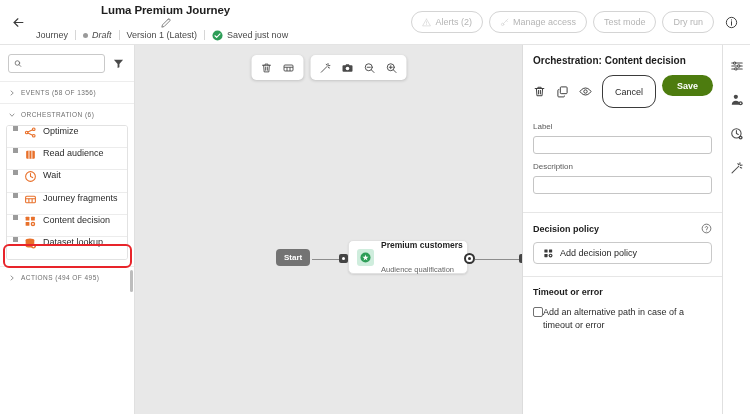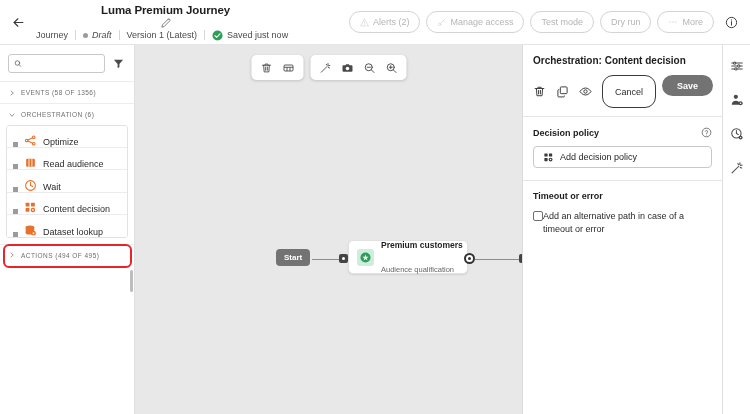--- a/index.html
+++ b/index.html
@@ -74,21 +74,21 @@
     display: flex; align-items: center; gap: 5px;
     padding: 7px 8px; font-size: 6.5px; letter-spacing: .45px;
     color: #6e6e6e; border-top: 1px solid #ededed; cursor: pointer;
     text-transform: uppercase;
   }
   .chev { width: 8px; display: flex; align-items: center; justify-content: center; color: #767676; }
 
   .group-list { padding: 0 6px 6px 6px; }
   .group-box { border: 1px solid #e2e2e2; border-radius: 3px; overflow: hidden; }
   .pal-item {
-    display: flex; align-items: flex-end; gap: 6px;
+    display: flex; align-items: flex-start; gap: 6px;
     height: 22.2px; padding: 0 6px; font-size: 9px; color: #2b2b2b;
     border-bottom: 1px solid #ececec; background: #fff; cursor: pointer;
     position: relative;
   }
   .pal-item:last-child { border-bottom: 0; }
   .grip { width: 5px; height: 5px; background: #9b9b9b; flex: 0 0 auto; }
   .pal-icon { width: 13px; height: 13px; flex: 0 0 auto; display: flex; align-items: center; justify-content: center; }
   .pal-label { white-space: nowrap; overflow: hidden; text-overflow: ellipsis; }
   .highlight-ring {
     position: absolute; left: 3px; right: 2px; top: 199px; height: 24px;
@@ -141,21 +141,21 @@
   .rp-title { font-size: 10px; font-weight: bold; color: #1c1c1c; }
   .rp-actions { display: flex; align-items: center; gap: 10px; margin-top: 9px; }
   .rp-icon-btn { width: 17px; height: 17px; display: flex; align-items: center; justify-content: center; color: #3c3c3c; cursor: pointer; }
   .rp-btns { margin-left: auto; display: flex; gap: 6px; }
   .btn-cancel {
     height: 33px; border-radius: 11px; border: 1px solid #3b3b3b; background: #fff;
     font-size: 9px; color: #2b2b2b; padding: 0 12px; cursor: pointer;
     font-family: "Liberation Sans", sans-serif;
   }
   .btn-save {
-    height: 21px; border-radius: 11px; border: 0; background: #737373; color: #fff;
+    height: 21px; border-radius: 11px; border: 0; background: #4d7c0f; color: #fff;
     font-size: 9px; padding: 0 15px; cursor: pointer; font-weight: bold;
     font-family: "Liberation Sans", sans-serif;
   }
   .rp-section { padding: 6px 10px 10px 10px; }
   .field-label { font-size: 8px; color: #5a5a5a; margin-bottom: 3px; }
   .field-input {
     width: 100%; height: 18px; border: 1px solid #c5c5c5; border-radius: 3px;
     background: #fff; font-size: 9px; padding: 0 5px; outline: 0;
     font-family: "Liberation Sans", sans-serif; margin-bottom: 8px;
   }
@@ -236,28 +236,20 @@
             <line x1="9.4" y1="14.6" x2="21" y2="3"></line>
             <line x1="17" y1="7" x2="19.5" y2="9.5"></line>
           </svg>
         <span>Manage access</span>
       </button>
       <button class="hbtn">
         <span>Test mode</span>
       </button>
       <button class="hbtn">
         <span>Dry run</span>
-      </button>
-      <button class="hbtn">
-        <svg width="10" height="10" viewBox="0 0 24 24" fill="currentColor">
-            <circle cx="5" cy="12" r="1.8"></circle>
-            <circle cx="12" cy="12" r="1.8"></circle>
-            <circle cx="19" cy="12" r="1.8"></circle>
-          </svg>
-        <span>More</span>
       </button>
       <div class="info-btn">
         <svg width="13" height="13" viewBox="0 0 24 24" fill="none" stroke="currentColor" stroke-width="1.8">
             <circle cx="12" cy="12" r="9.5"></circle>
             <line x1="12" y1="10.5" x2="12" y2="17" stroke-linecap="round"></line>
             <circle cx="12" cy="7.2" r="1" fill="currentColor" stroke="none"></circle>
           </svg>
       </div>
     </div>
   </div>
@@ -331,20 +323,32 @@
             <span class="grip"></span>
             <span class="pal-icon">
               <svg width="13" height="13" viewBox="0 0 24 24" fill="none" stroke="#e8702a" stroke-width="2" stroke-linecap="round">
                   <circle cx="12" cy="12" r="9"></circle>
                   <polyline points="12 6.5 12 12 16 14"></polyline>
                 </svg>
             </span>
             <span class="pal-label">Wait</span>
           </div>
 
+          <div class="pal-item">
+            <span class="grip"></span>
+            <span class="pal-icon">
+              <svg width="13" height="13" viewBox="0 0 24 24" fill="none" stroke="#e8702a" stroke-width="2">
+                  <rect x="3" y="6" width="18" height="12" rx="2"></rect>
+                  <line x1="3" y1="10.5" x2="21" y2="10.5"></line>
+                  <line x1="9" y1="10.5" x2="9" y2="18"></line>
+                  <line x1="15" y1="10.5" x2="15" y2="18"></line>
+                </svg>
+            </span>
+            <span class="pal-label">Journey fragments</span>
+          </div>
 
           <div class="pal-item">
             <span class="grip"></span>
             <span class="pal-icon">
               <svg width="13" height="13" viewBox="0 0 24 24" fill="#e8702a">
                   <rect x="3" y="3" width="7" height="7" rx="1"></rect>
                   <rect x="13" y="3" width="7" height="7" rx="1"></rect>
                   <rect x="3" y="13" width="7" height="7" rx="1"></rect>
                   <circle cx="16.5" cy="16.5" r="4.2"></circle>
                   <circle cx="16.5" cy="16.5" r="1.6" fill="#fff"></circle>
@@ -489,20 +493,26 @@
                 <circle cx="12" cy="12" r="3.1"></circle>
               </svg>
           </div>
           <div class="rp-btns">
             <button class="btn-cancel">Cancel</button>
             <button class="btn-save">Save</button>
           </div>
         </div>
       </div>
 
+      <div class="rp-section">
+        <div class="field-label">Label</div>
+        <input class="field-input" placeholder="" style="">
+        <div class="field-label">Description</div>
+        <input class="field-input" placeholder="" style="">
+      </div>
 
       <div class="rp-divider"></div>
 
       <div class="rp-sec-title-row">
         <span class="rp-sec-title">Decision policy</span>
         <span class="help-icon">
           <svg width="11" height="11" viewBox="0 0 24 24" fill="none" stroke="currentColor" stroke-width="1.8">
               <circle cx="12" cy="12" r="9.5"></circle>
               <path d="M9.4 9.3a2.7 2.7 0 015.2 1c0 1.9-2.6 2.3-2.6 4" stroke-linecap="round"></path>
               <circle cx="12" cy="17.4" r="1" fill="currentColor" stroke="none"></circle>

